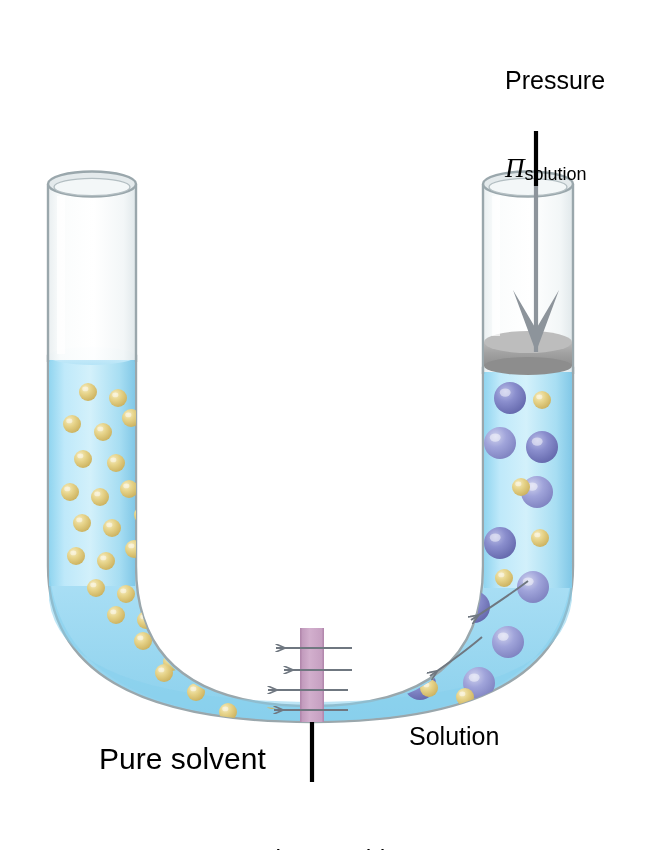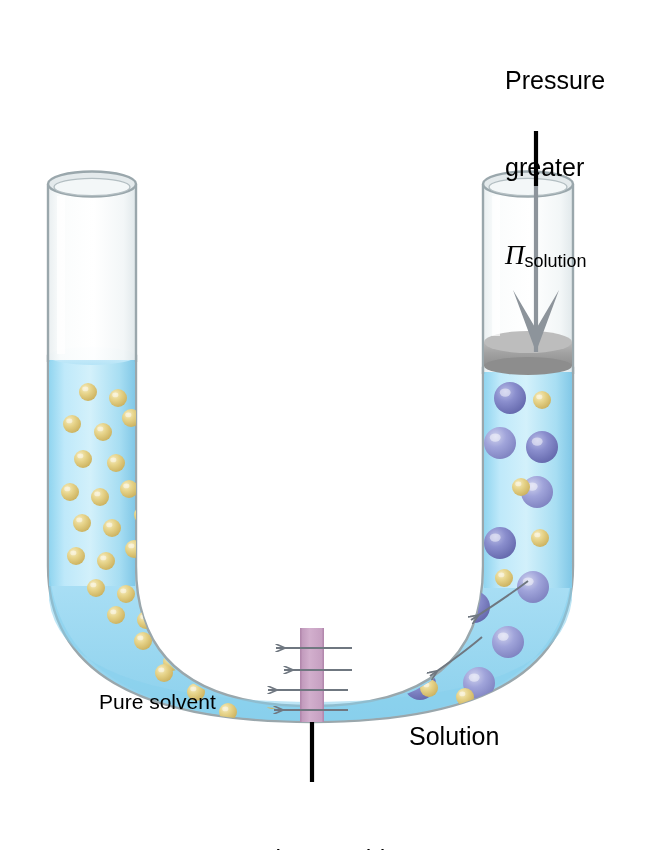--- a/index.html
+++ b/index.html
@@ -46,22 +46,22 @@
     font-family: "Liberation Serif", serif;
     font-style: italic;
     font-size: 27px;
   }
   #pressure-label .sub {
     font-size: 18px;
     vertical-align: -0.18em;
   }
   #pure-solvent-label {
     left: 99px;
-    top: 690px;
-    font-size: 21px;
+    top: 742px;
+    font-size: 30px;
   }
   #solution-label {
     left: 409px;
     top: 722px;
     font-size: 25px;
   }
   #membrane-label {
     left: 224px;
     top: 787px;
     font-size: 25px;
@@ -344,21 +344,20 @@
       <path d="M 536 186 L 536 352" stroke="#8d949b" stroke-width="4.2" fill="none"></path>
 
       <path d="M 513 290 L 536 352 L 559 290 L 536 329 Z" fill="#8d949b"></path>
     </g>
 
     <line x1="312" y1="722" x2="312" y2="782" stroke="#000000" stroke-width="4.2"></line>
   </svg>
 
   <div class="lbl" id="pressure-label">
     <div>Pressure</div>
-    <div>greater</div>
     <div><span class="pi-sym">Π</span><span class="sub">solution</span></div>
   </div>
 
   <div class="lbl" id="pure-solvent-label">Pure solvent</div>
 
   <div class="lbl" id="solution-label">Solution</div>
 
   <div class="lbl" id="membrane-label">
     <div>Semipermeable</div>
     

